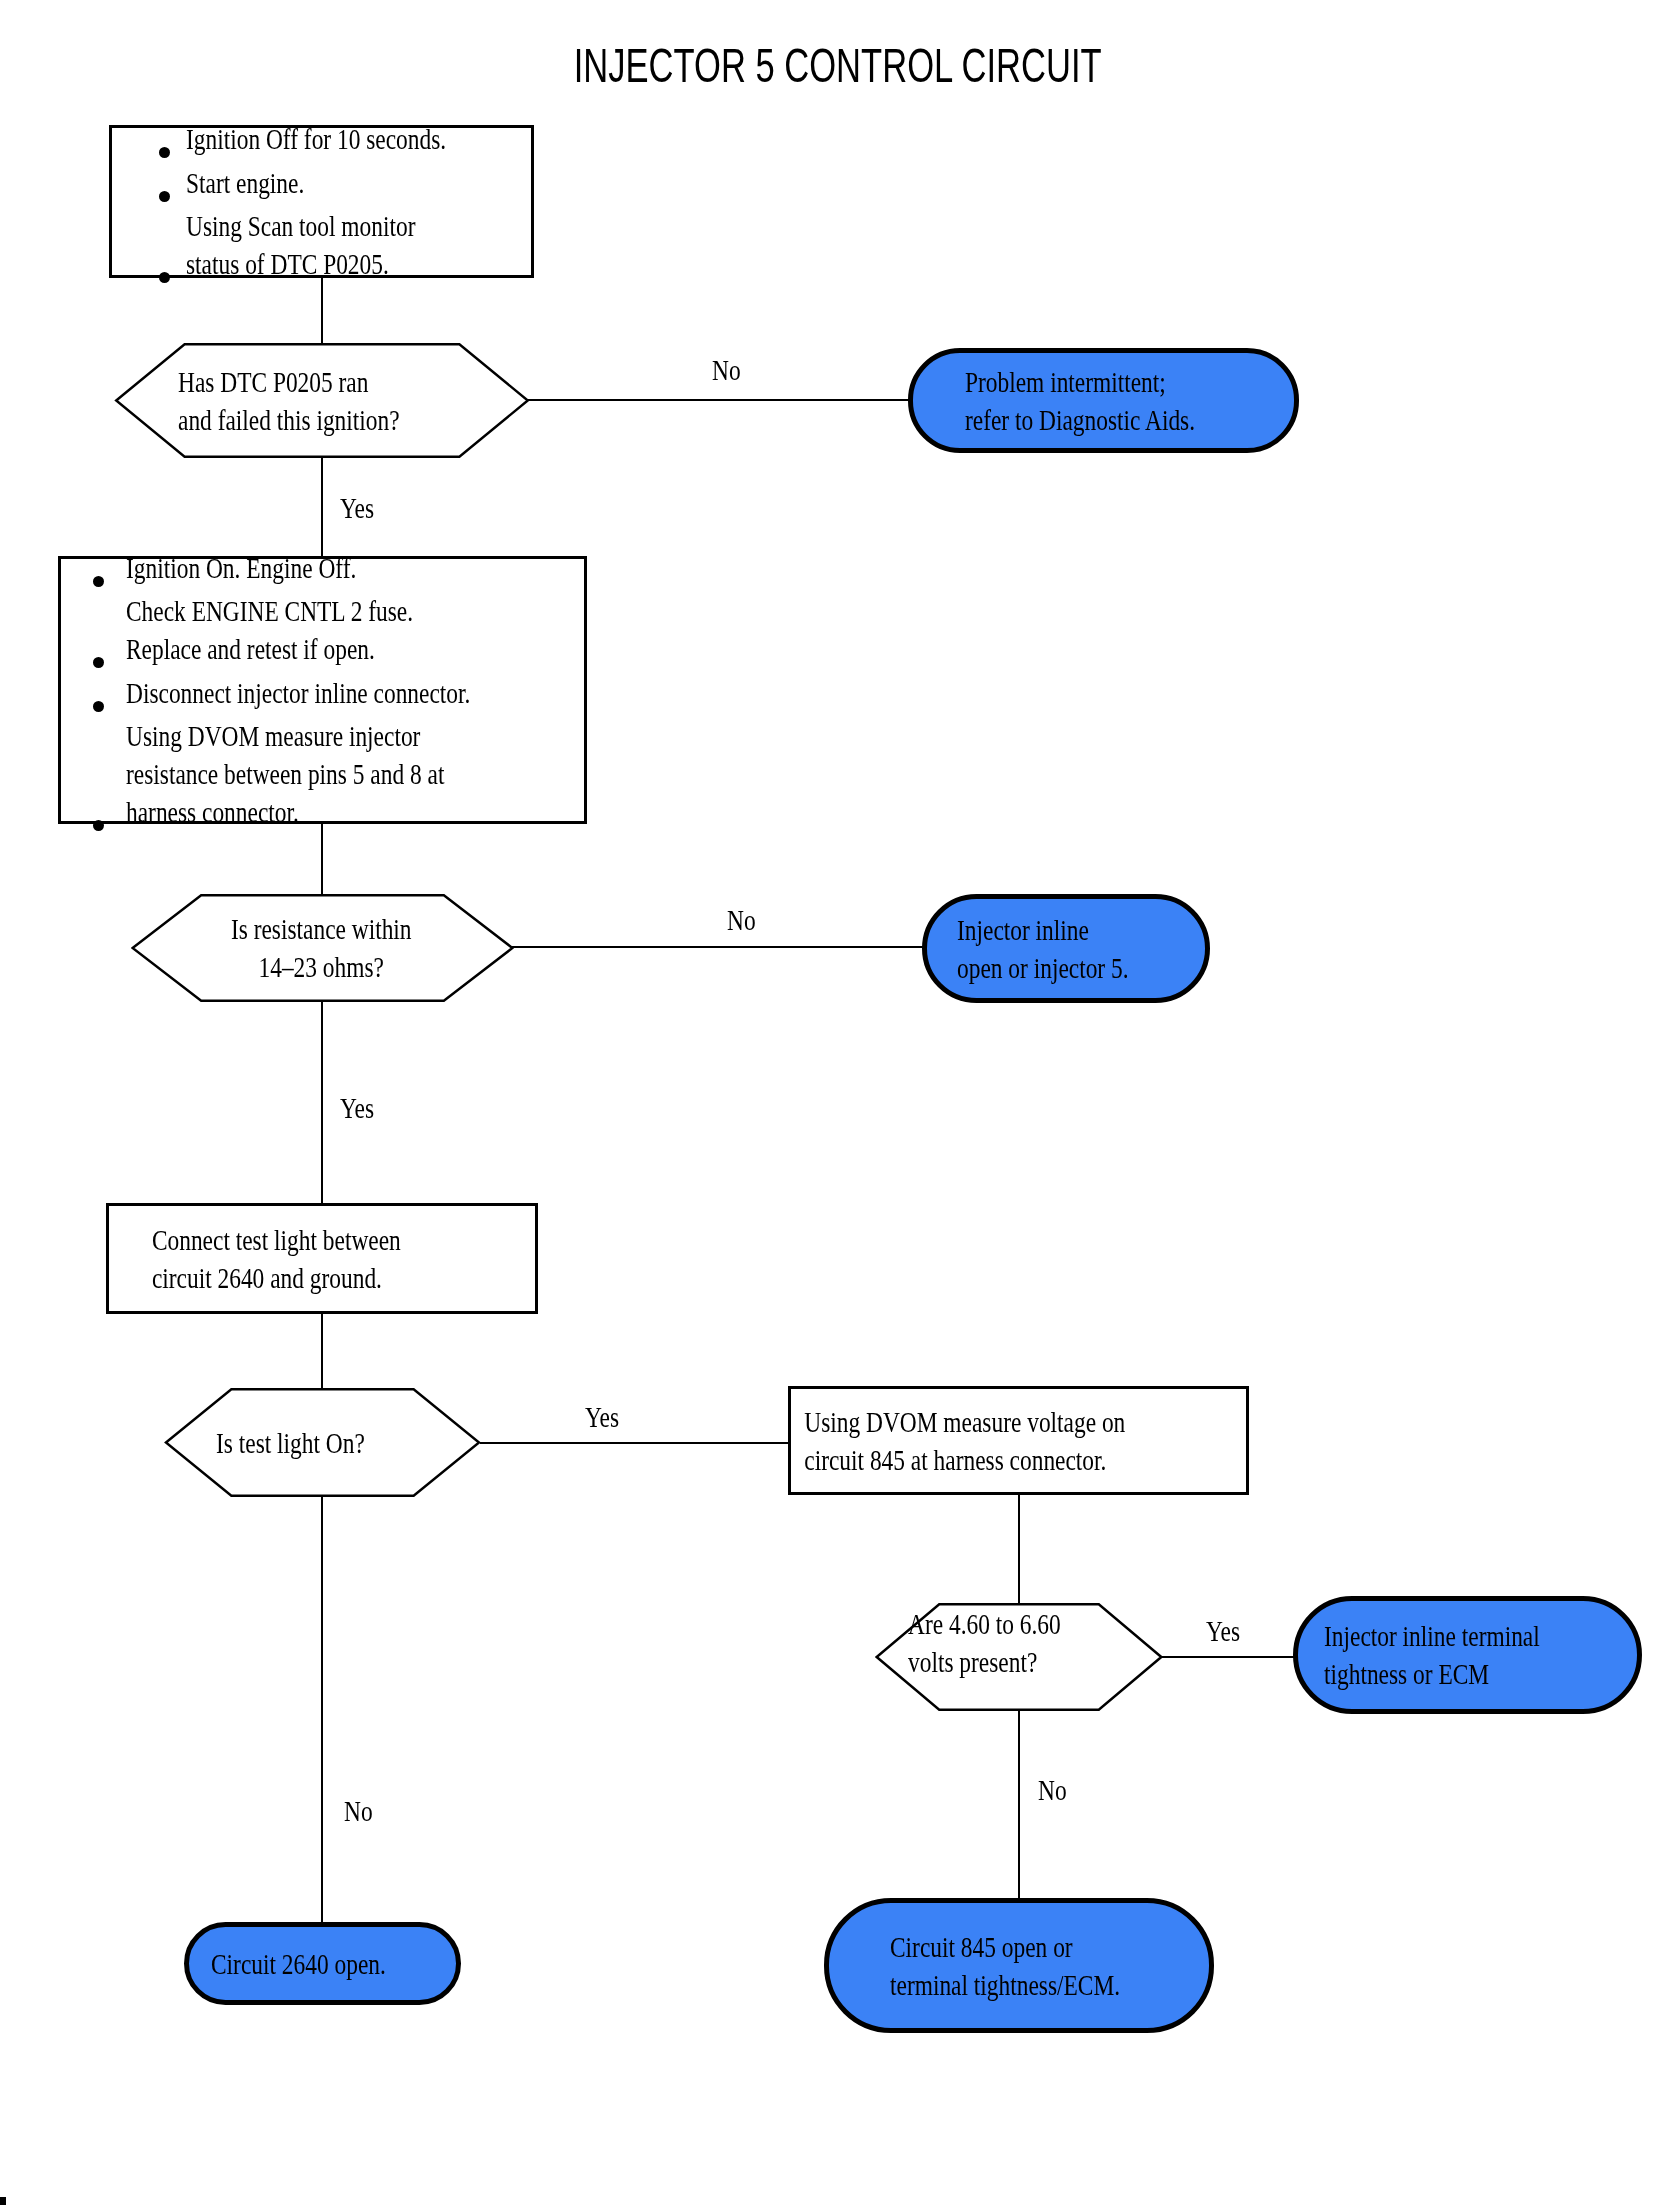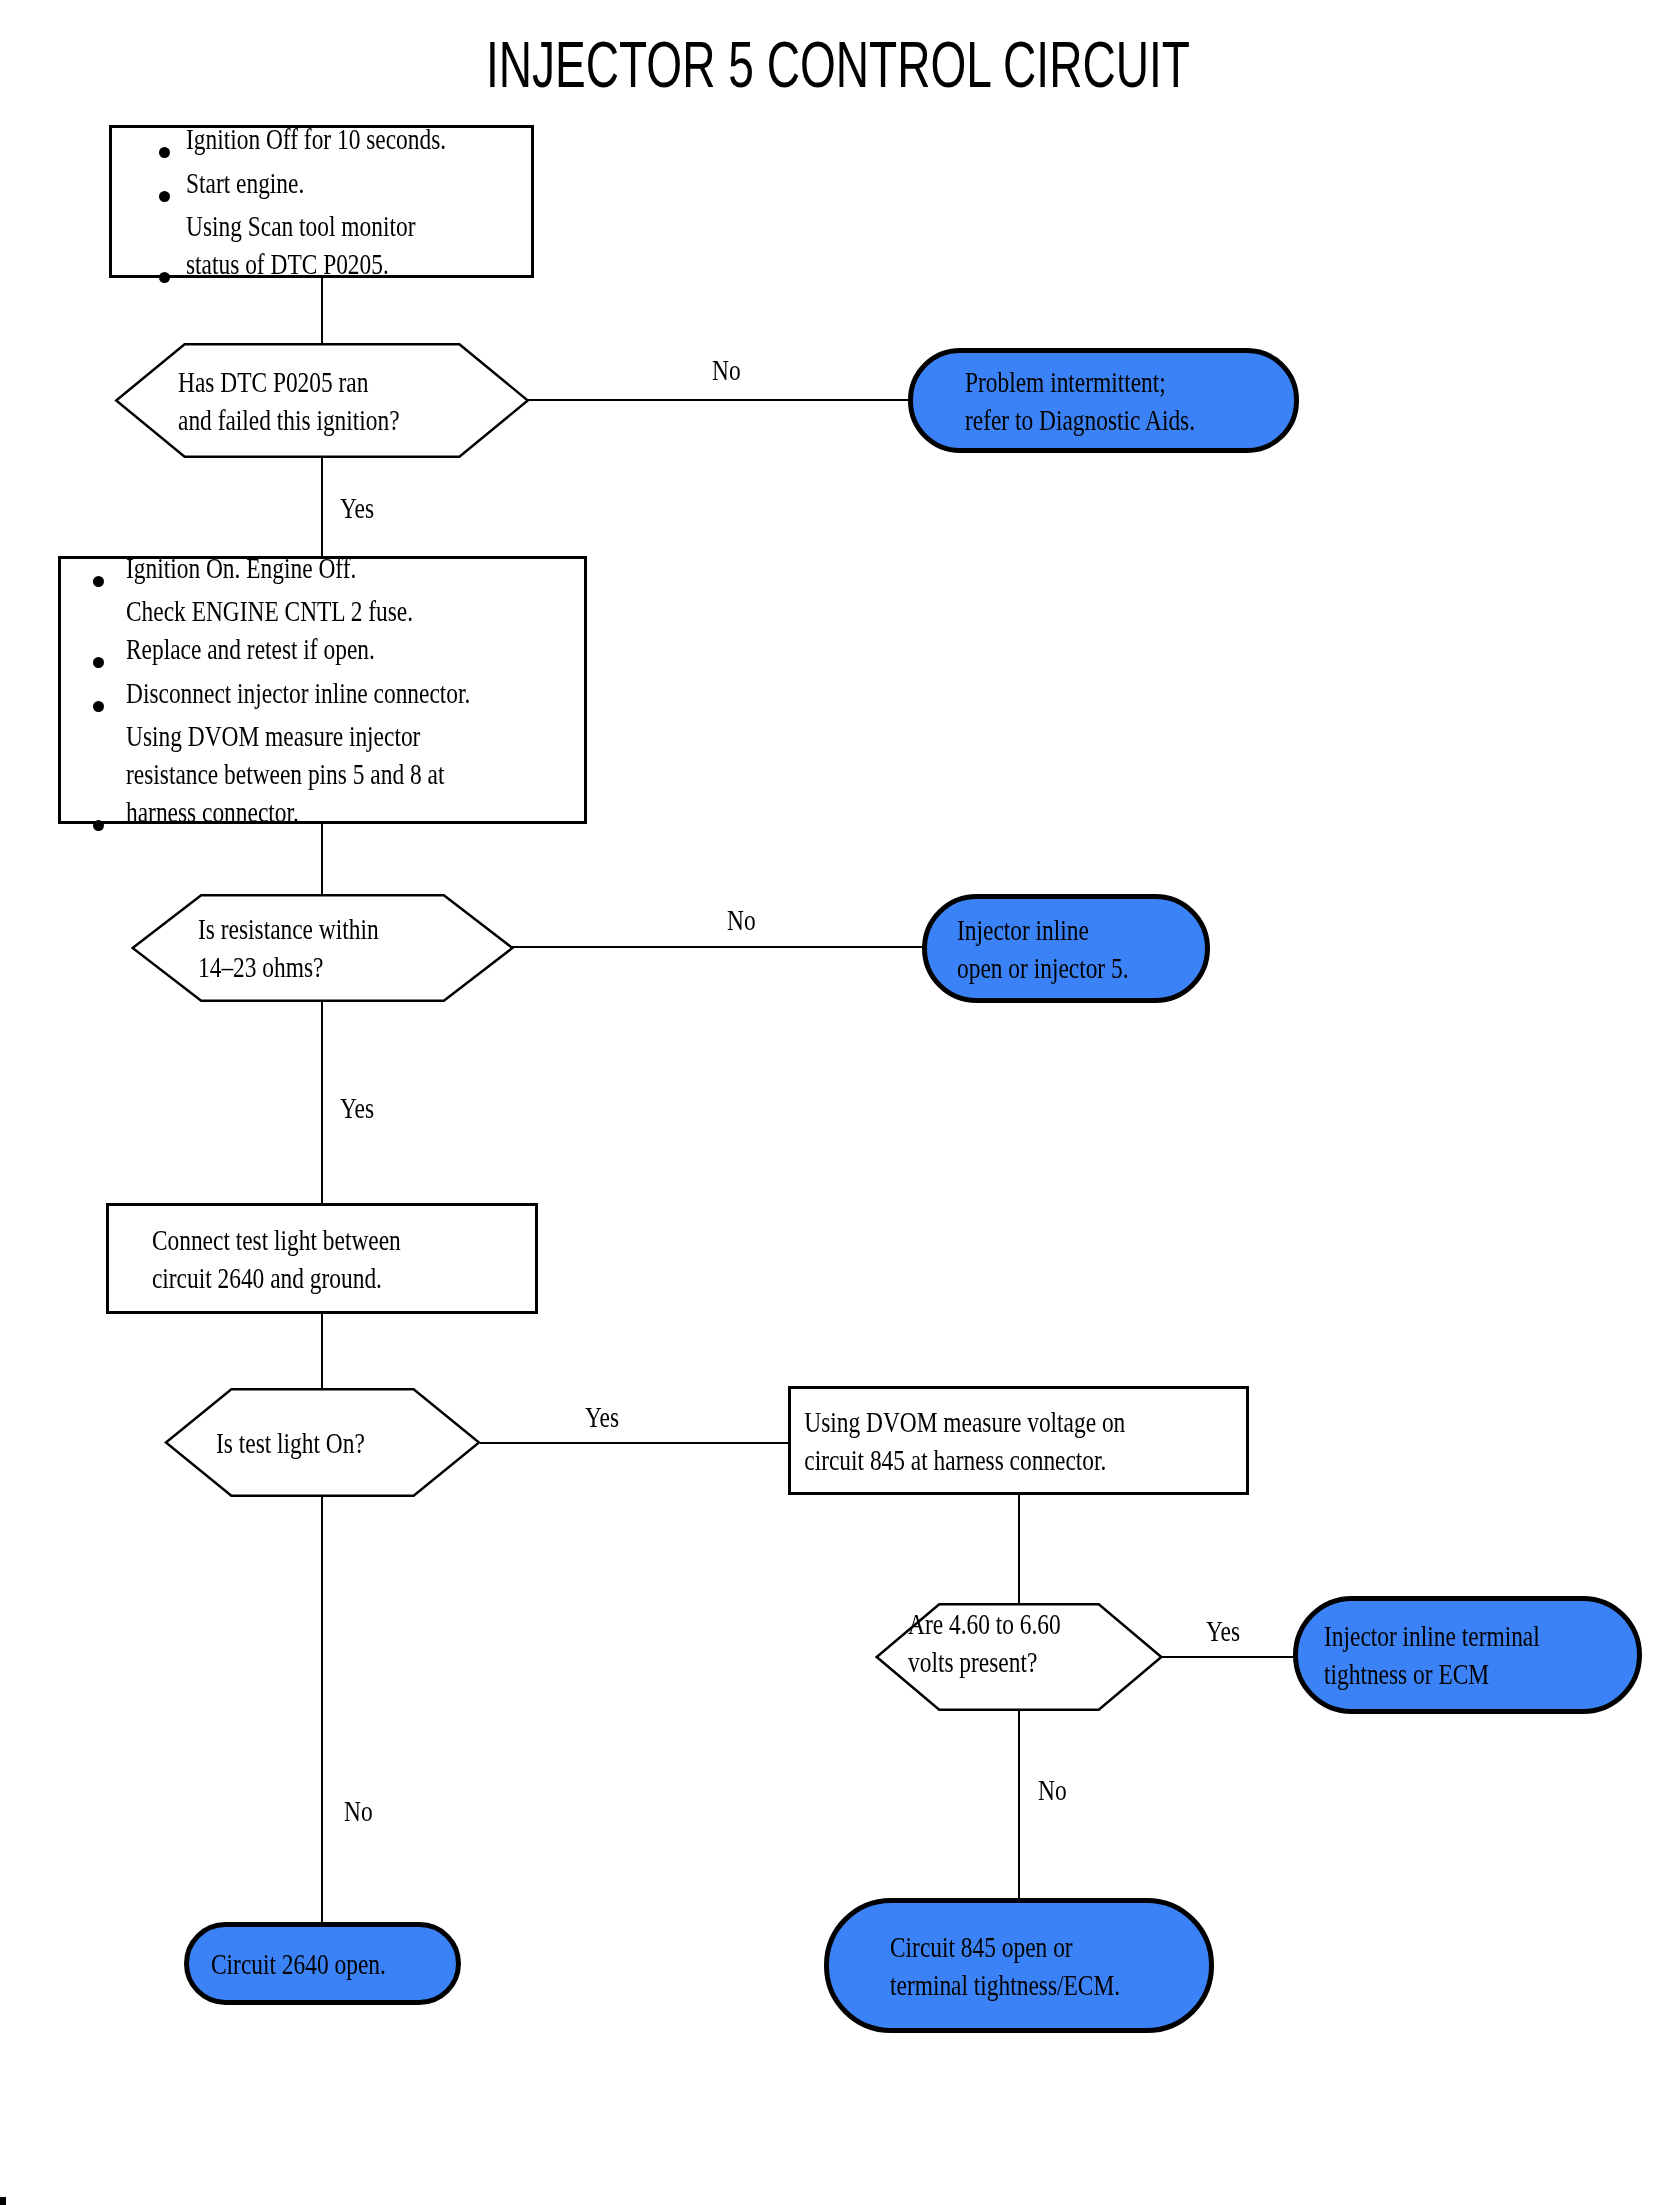--- a/index.html
+++ b/index.html
@@ -5,21 +5,21 @@
   html,body { margin:0; padding:0; background:#ffffff; }
   #page {
     position:relative; width:1676px; height:2205px;
     background:#ffffff; overflow:hidden;
     font-family:"Liberation Serif", serif; color:#000;
   }
   
   #title {
     position:absolute; left:0; top:25.5px; width:100%;
     text-align:center; font-family:"Liberation Sans", sans-serif;
-    font-size:64px; line-height:79px; font-weight:400; white-space:nowrap;
+    font-size:48px; line-height:79px; font-weight:400; white-space:nowrap;
   }
   #title .stretch { display:inline-block; transform:scaleX(0.72); transform-origin:center center; }
   
   .txt {
     white-space:pre-line; font-size:30px; line-height:38px;
     transform:scaleX(0.78); transform-origin:left center;
   }
   
   .pbox {
     position:absolute; border:3px solid #000; background:#fff;
@@ -137,21 +137,21 @@
         </li>
       <li>
           <span class="dot"></span>
           <span class="txt">Using DVOM measure injector
 resistance between pins 5 and 8 at
 harness connector.</span>
         </li>
     </ul>
   </div>
 
-  <div class="hexwrap" style="left:131px; top:894px; width:383px; height:108px;">
+  <div class="hexwrap" style="left:131px; top:894px; width:383px; height:108px;text-align:center;">
     <svg width="383" height="108" viewBox="0 0 630 178">
       <polygon points="2,89 115,2 515,2 628,89 515,176 115,176" fill="#ffffff" stroke="#000000" stroke-width="4"></polygon>
     </svg>
     <div class="hextext" style="padding-left:67px;">
       <div class="txt">Is resistance within
 14–23 ohms?</div>
     </div>
   </div>
 
   <div class="oval" style="left:922px; top:894px; width:288px; height:109px; border-radius:55px; padding-left:30px;">

